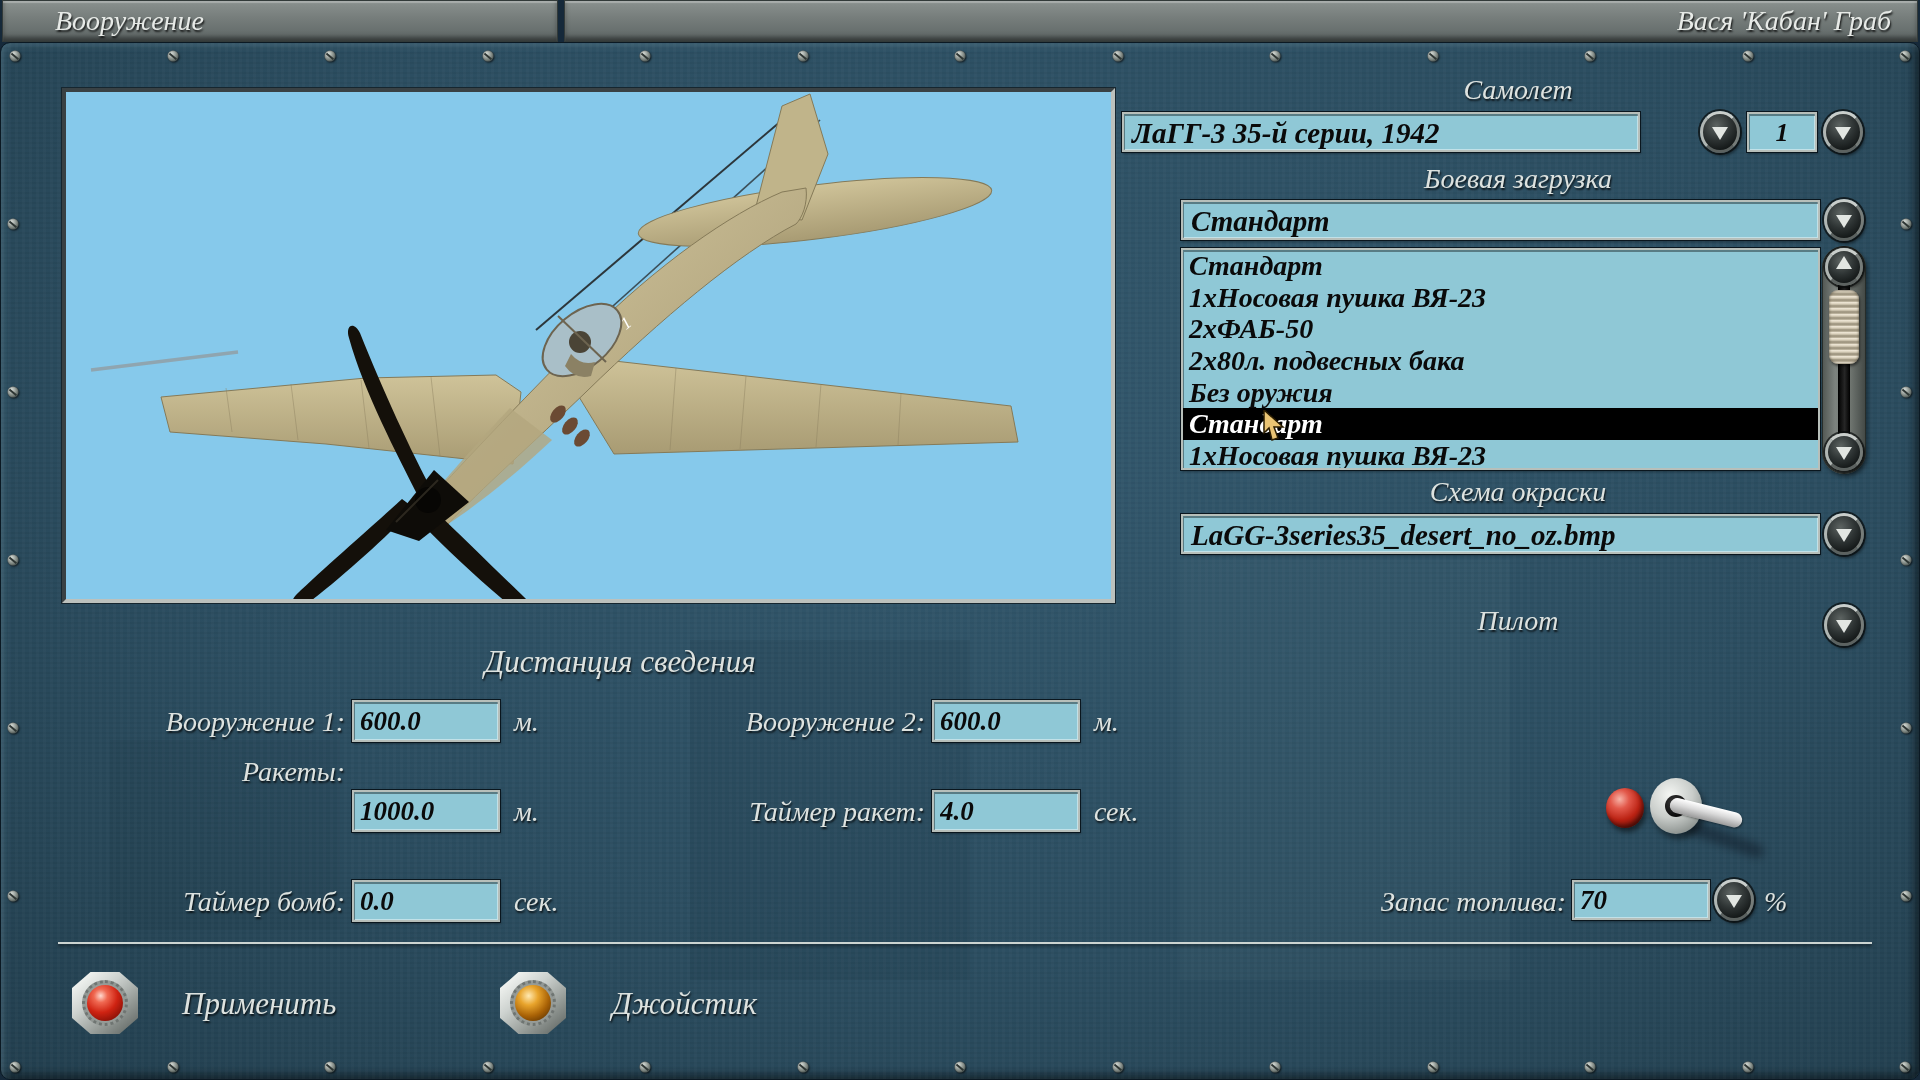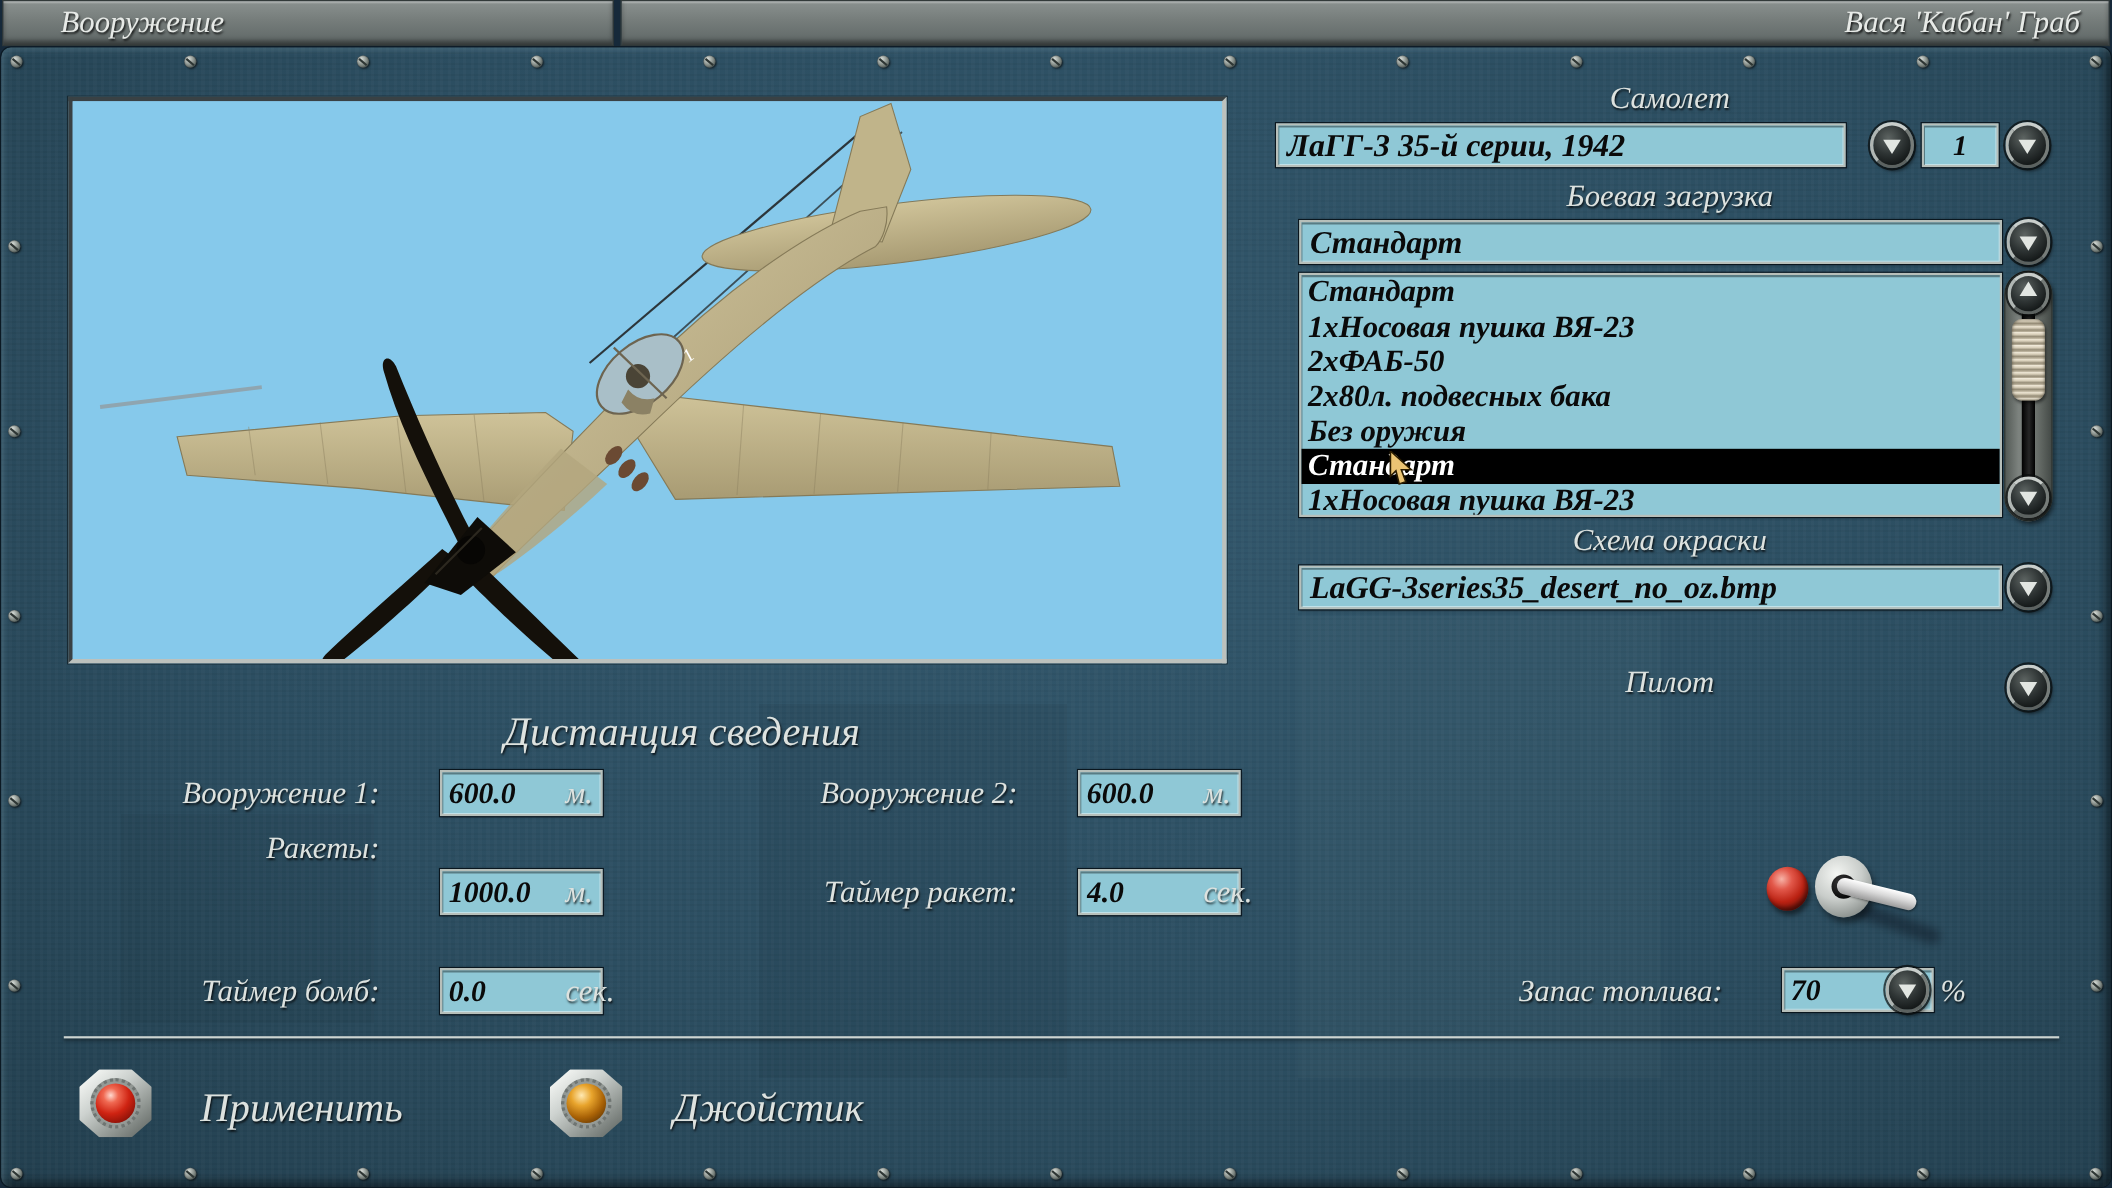--- a/index.html
+++ b/index.html
@@ -31,28 +31,28 @@
   
   .preview{position:absolute;left:62px;top:88px;width:1053px;height:515px;box-sizing:border-box;
     background:#86c9eb;border:4px solid;border-color:#394144 #bcc1bd #bcc1bd #394144;
     box-shadow:0 0 0 1px #16262f;}
   .preview svg{display:block;}
   
   .lbl{position:absolute;font:italic 28px "Liberation Serif",serif;color:#dde2df;
     text-shadow:1px 2px 2px rgba(0,0,0,.78);white-space:nowrap;}
   .lbl.c{transform:translateX(-50%);}
   .lbl.r{text-align:right;}
-  .lbl.big{font-size:37px;}
+  .lbl.big{font-size:31px;}
   
   .dd,.numfield{position:absolute;background:var(--blue);box-sizing:border-box;
     border:2px solid #b7bfba;outline:1px solid #0a161e;color:#0a0a0a;
     box-shadow:inset 1px 2px 0 rgba(0,0,0,.38), inset -1px -1px 0 rgba(255,255,255,.45), 1px 2px 2px rgba(0,0,0,.3);}
   .dd{font:bold italic 29px/36px "Liberation Serif",serif;padding:1px 8px;overflow:hidden;white-space:nowrap;}
   .dd.small{text-align:center;font-size:26px;}
-  .numfield{font:bold italic 27px "Liberation Serif",serif;padding:0 6px;width:148px;height:42px;margin-left:48px;}
+  .numfield{font:bold italic 27px "Liberation Serif",serif;padding:0 6px;width:148px;height:42px;}
   
   .abtn{position:absolute;width:40px;height:42px;border-radius:50%;box-sizing:border-box;
     background:radial-gradient(circle at 40% 32%, #5d6462 0%, #2e3434 45%, #121616 80%);
     border:3px solid #8f9692;border-top-color:#c9cecb;border-left-color:#b0b6b3;
     border-right-color:#767c79;border-bottom-color:#5c6260;
     box-shadow:0 0 0 2px rgba(8,12,12,.7), 2px 3px 3px rgba(0,0,0,.45);
     display:flex;align-items:center;justify-content:center;}
   .tri{width:0;height:0;border:8px solid transparent;border-top:13px solid #e2e6e2;margin-top:10px;}
   .tri.up{border-top:none;border-bottom:13px solid #e2e6e2;margin-top:-10px;}
   
@@ -176,21 +176,21 @@
       <path d="M354,408 C330,360 298,300 283,246 C279,233 288,229 294,241 C316,296 345,360 368,402 Z" fill="#14100a"></path>
       <path d="M348,416 C318,448 268,492 238,514 C228,521 221,513 230,503 C258,476 310,431 336,407 Z" fill="#14100a"></path>
       <path d="M366,416 C404,452 452,500 477,523 C486,531 479,540 469,533 C436,509 388,465 355,431 Z" fill="#14100a"></path>
       <path d="M320,438 L368,378 L403,410 L353,449 Z" fill="#0e0c08"></path>
       <circle cx="362" cy="408" r="13" fill="#070604"></circle>
       <line x1="330" y1="430" x2="372" y2="388" stroke="#3a352a" stroke-width="2" opacity=".7"></line>
     </svg>
   </div>
 
   <div class="lbl c" style="left:1518px;top:74px;">Самолет</div>
-  <div class="dd" style="left:1160px;top:112px;width:518px;height:40px;">ЛаГГ-3 35-й серии, 1942</div>
+  <div class="dd" style="left:1122px;top:112px;width:518px;height:40px;">ЛаГГ-3 35-й серии, 1942</div>
   <div class="abtn" style="left:1700px;top:111px;">
       <span class="tri"></span>
     </div>
   <div class="dd small" style="left:1747px;top:112px;width:70px;height:40px;">1</div>
   <div class="abtn" style="left:1823px;top:111px;">
       <span class="tri"></span>
     </div>
 
   <div class="lbl c" style="left:1518px;top:163px;text-align:center;">Боевая загрузка</div>
   <div class="dd" style="left:1181px;top:200px;width:639px;height:40px;">Стандарт</div>

